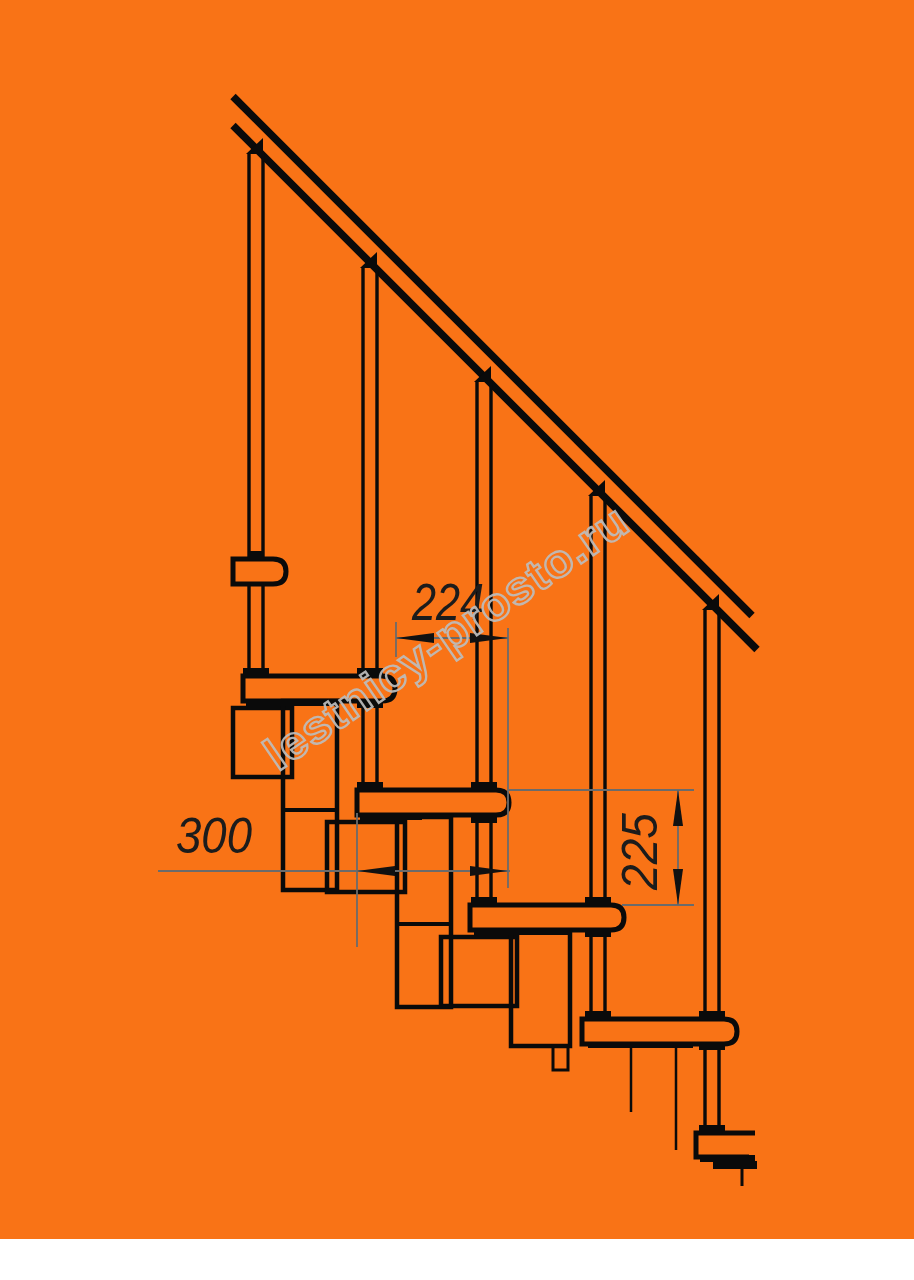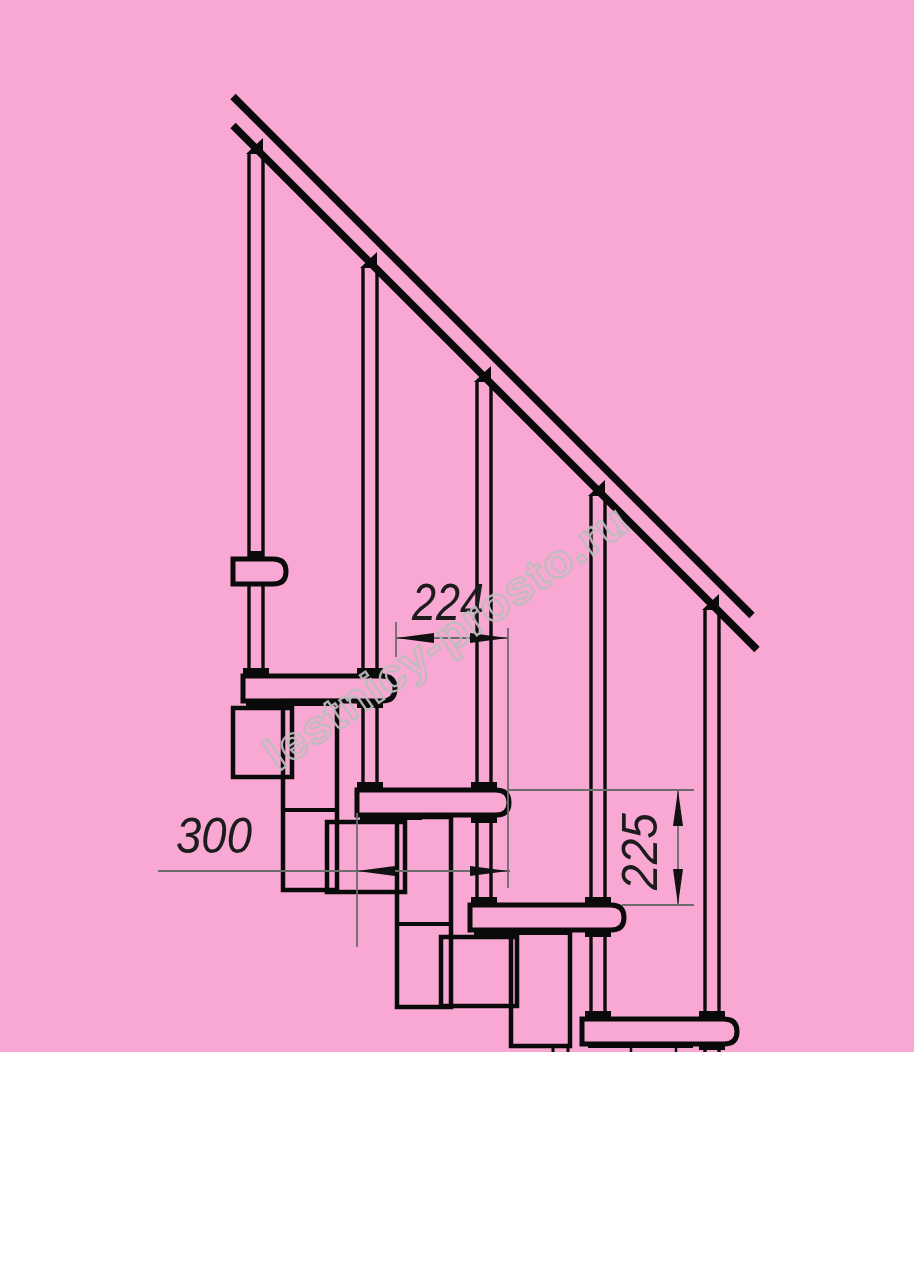--- a/index.html
+++ b/index.html
@@ -2,23 +2,23 @@
 <html><head>
 <meta charset="utf-8">
 <style>
   html, body {
     margin: 0;
     padding: 0;
     background: #ffffff;
   }
   .page {
     width: 914px;
-    height: 1052px;
+    height: 1239px;
     position: relative;
-    background: #f9a8d4;
+    background: #f97316;
     overflow: hidden;
     font-family: "Liberation Sans", sans-serif;
   }
   svg { display: block; }
   .dim-text {
     font-family: "Liberation Sans", sans-serif;
     font-style: italic;
     fill: #1c1c1c;
   }
   .watermark {

